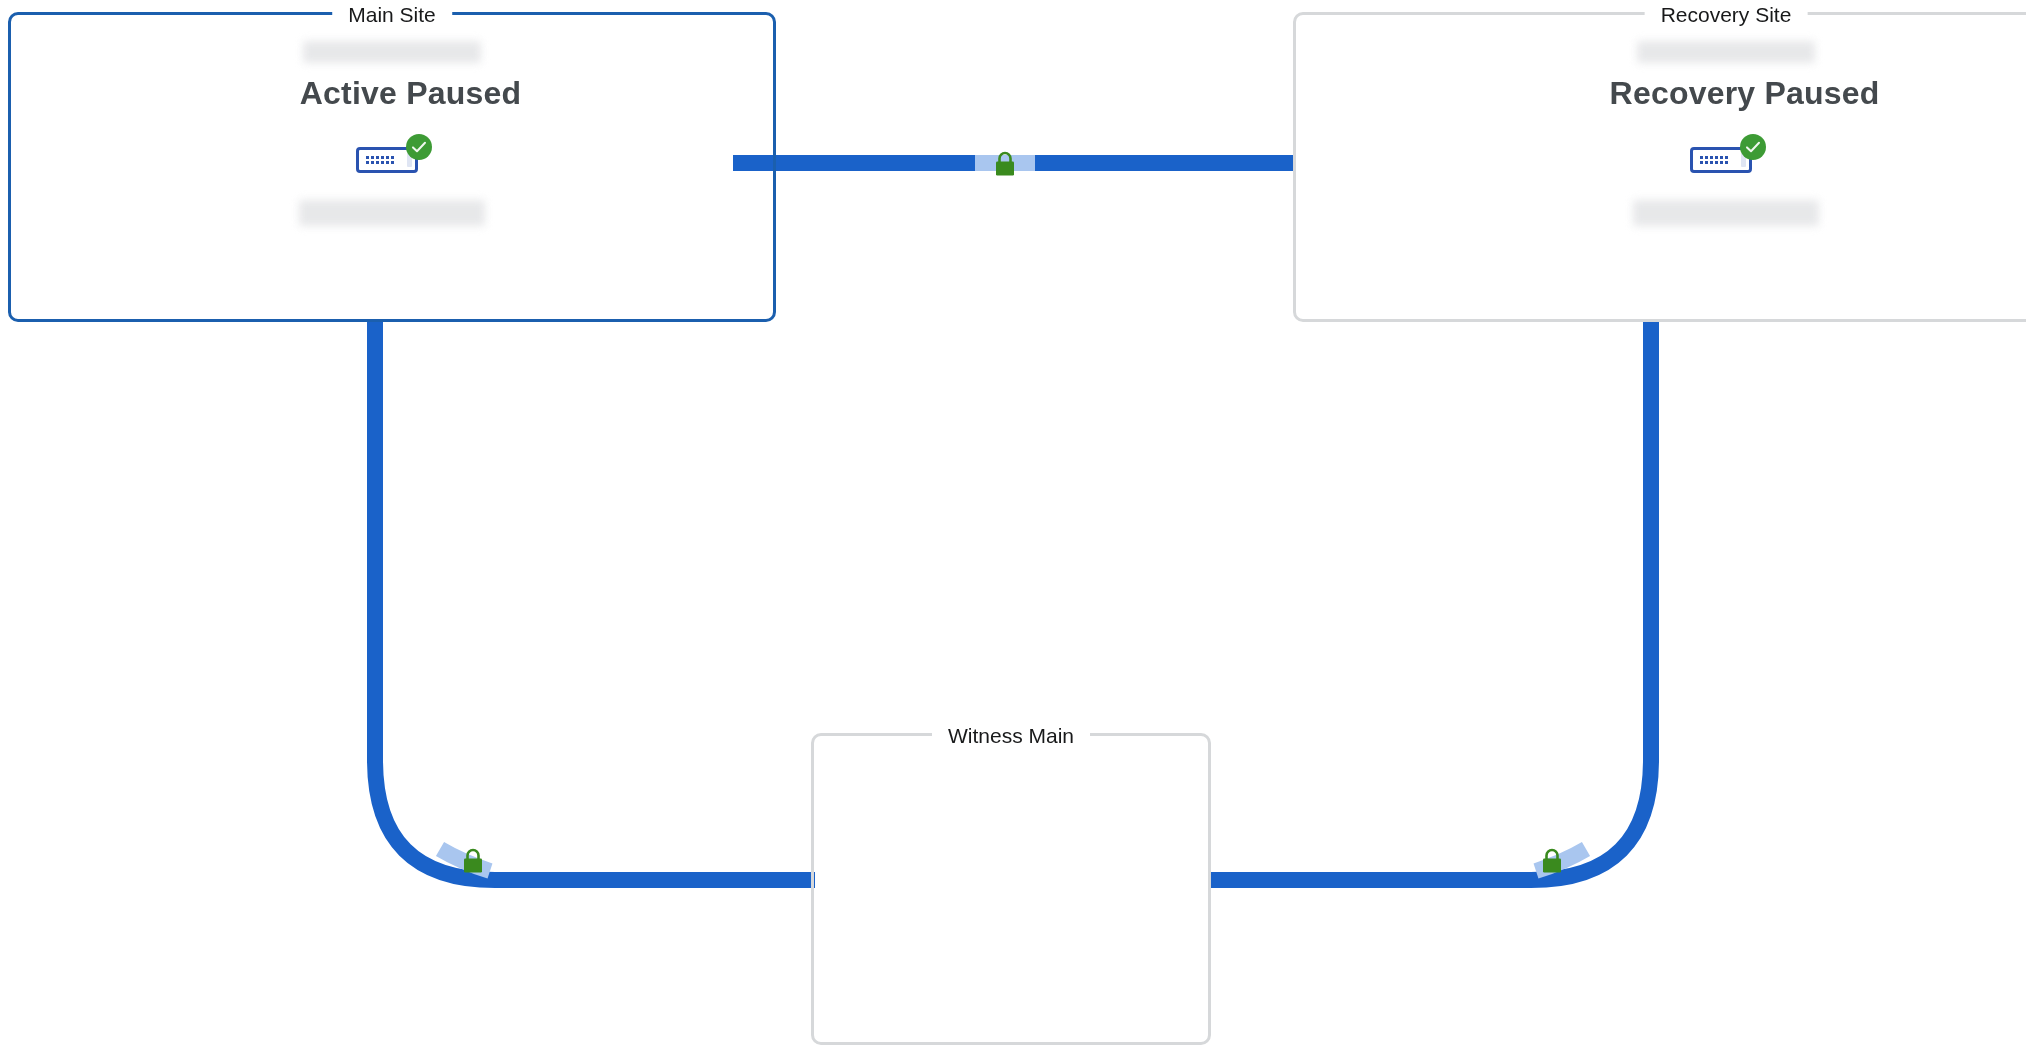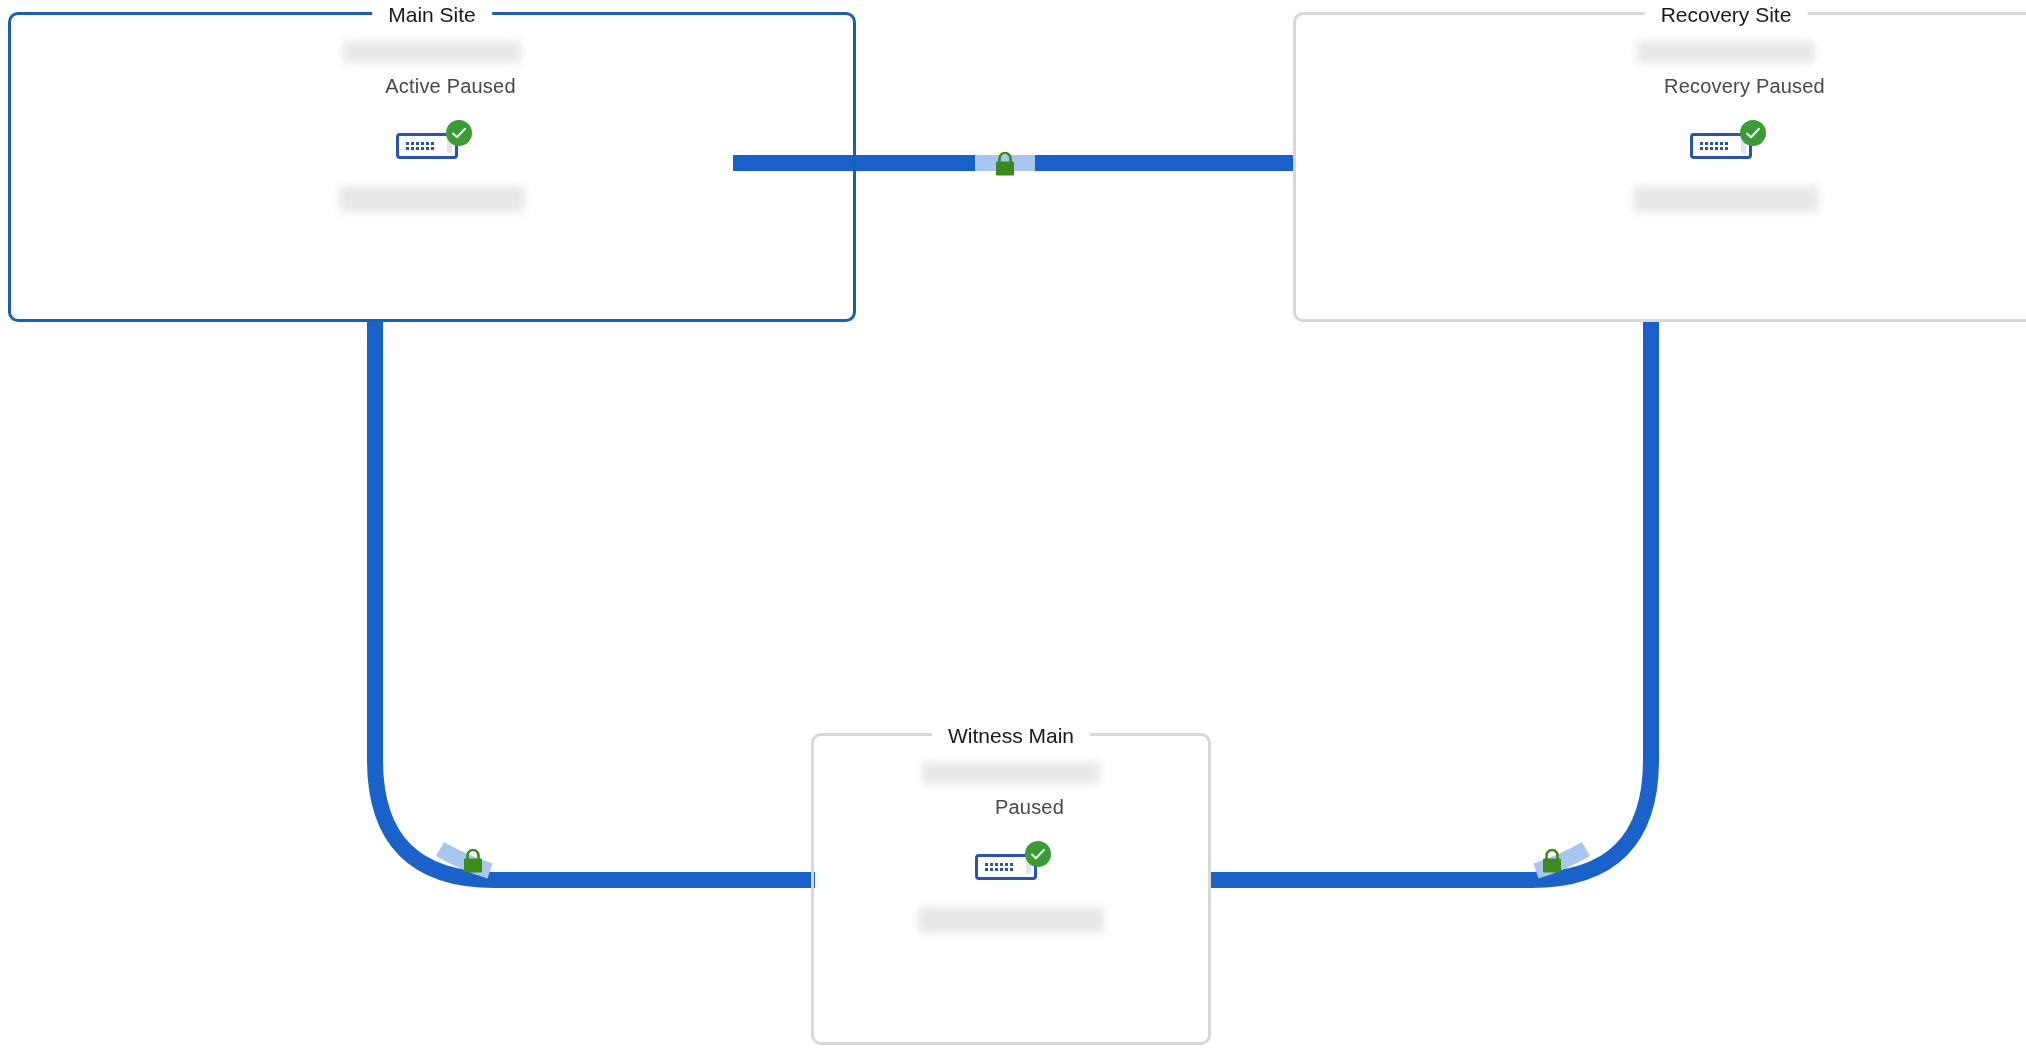--- a/index.html
+++ b/index.html
@@ -68,22 +68,22 @@
   .redacted {
     background: #e3e4e6;
     border-radius: 2px;
     filter: blur(4px);
     opacity: .85;
   }
   .redacted.line-a { width: 178px; height: 22px; }
   .redacted.line-b { width: 186px; height: 26px; }
 
   .site-status {
-    font-size: 20px;
-    font-weight: normal;
+    font-size: 32px;
+    font-weight: bold;
     color: #44494d;
     white-space: nowrap;
     letter-spacing: .2px;
     margin-left: 37px;
   }
 
   
   .node-glyph {
     position: relative;
     width: 84px;
@@ -179,21 +179,21 @@
     </svg>
   </div>
 
   <div class="lock" style="left:1552px; top:861px;">
     <svg viewBox="0 0 26 28" width="26" height="28" aria-hidden="true">
       <path d="M7.5 12 V8.5 a5.5 5.5 0 0 1 11 0 V12" fill="none" stroke="#3a8a1e" stroke-width="2.6"></path>
       <rect x="4" y="11.5" width="18" height="14" rx="1.2" fill="#3a8a1e"></rect>
     </svg>
   </div>
 
-  <div class="site accent" style="left:8px; top:12px; width:848px; height:310px;">
+  <div class="site accent" style="left:8px; top:12px; width:768px; height:310px;">
     <div class="site-legend">Main Site</div>
     <div class="site-body">
       <div class="redacted line-a"></div>
       <div class="site-status" style="margin-top:12px;">Active Paused</div>
       <div class="node-glyph" style="margin-top:22px;">
         <div class="appliance">
           <div class="appliance-dots"></div>
           <div class="appliance-bay"></div>
         </div>
         <div class="check-badge">
@@ -221,31 +221,15 @@
             <path d="M7 13.4 L11 17.2 L19 8.8" fill="none" stroke="#ffffff" stroke-width="2" stroke-linecap="round" stroke-linejoin="round" opacity=".92"></path>
           </svg>
         </div>
       </div>
       <div class="redacted line-b" style="margin-top:20px;"></div>
     </div>
   </div>
 
   <div class="site neutral" style="left:811px; top:733px; width:400px; height:312px;">
     <div class="site-legend">Witness Main</div>
-    <div class="site-body">
-      <div class="redacted line-a"></div>
-      <div class="site-status" style="margin-top:12px;">Paused</div>
-      <div class="node-glyph" style="margin-top:22px;">
-        <div class="appliance">
-          <div class="appliance-dots"></div>
-          <div class="appliance-bay"></div>
-        </div>
-        <div class="check-badge">
-          <svg viewBox="0 0 26 26" width="26" height="26" aria-hidden="true">
-            <path d="M7 13.4 L11 17.2 L19 8.8" fill="none" stroke="#ffffff" stroke-width="2" stroke-linecap="round" stroke-linejoin="round" opacity=".92"></path>
-          </svg>
-        </div>
-      </div>
-      <div class="redacted line-b" style="margin-top:20px;"></div>
-    </div>
   </div>
 
 </div>
 
 </body></html>

